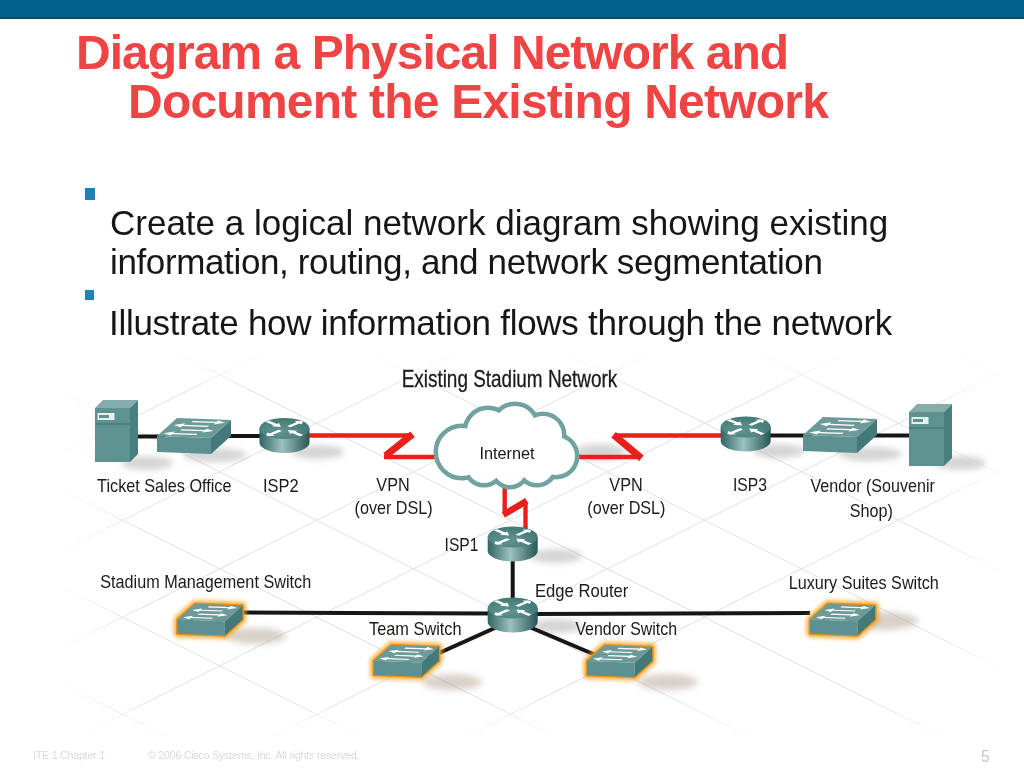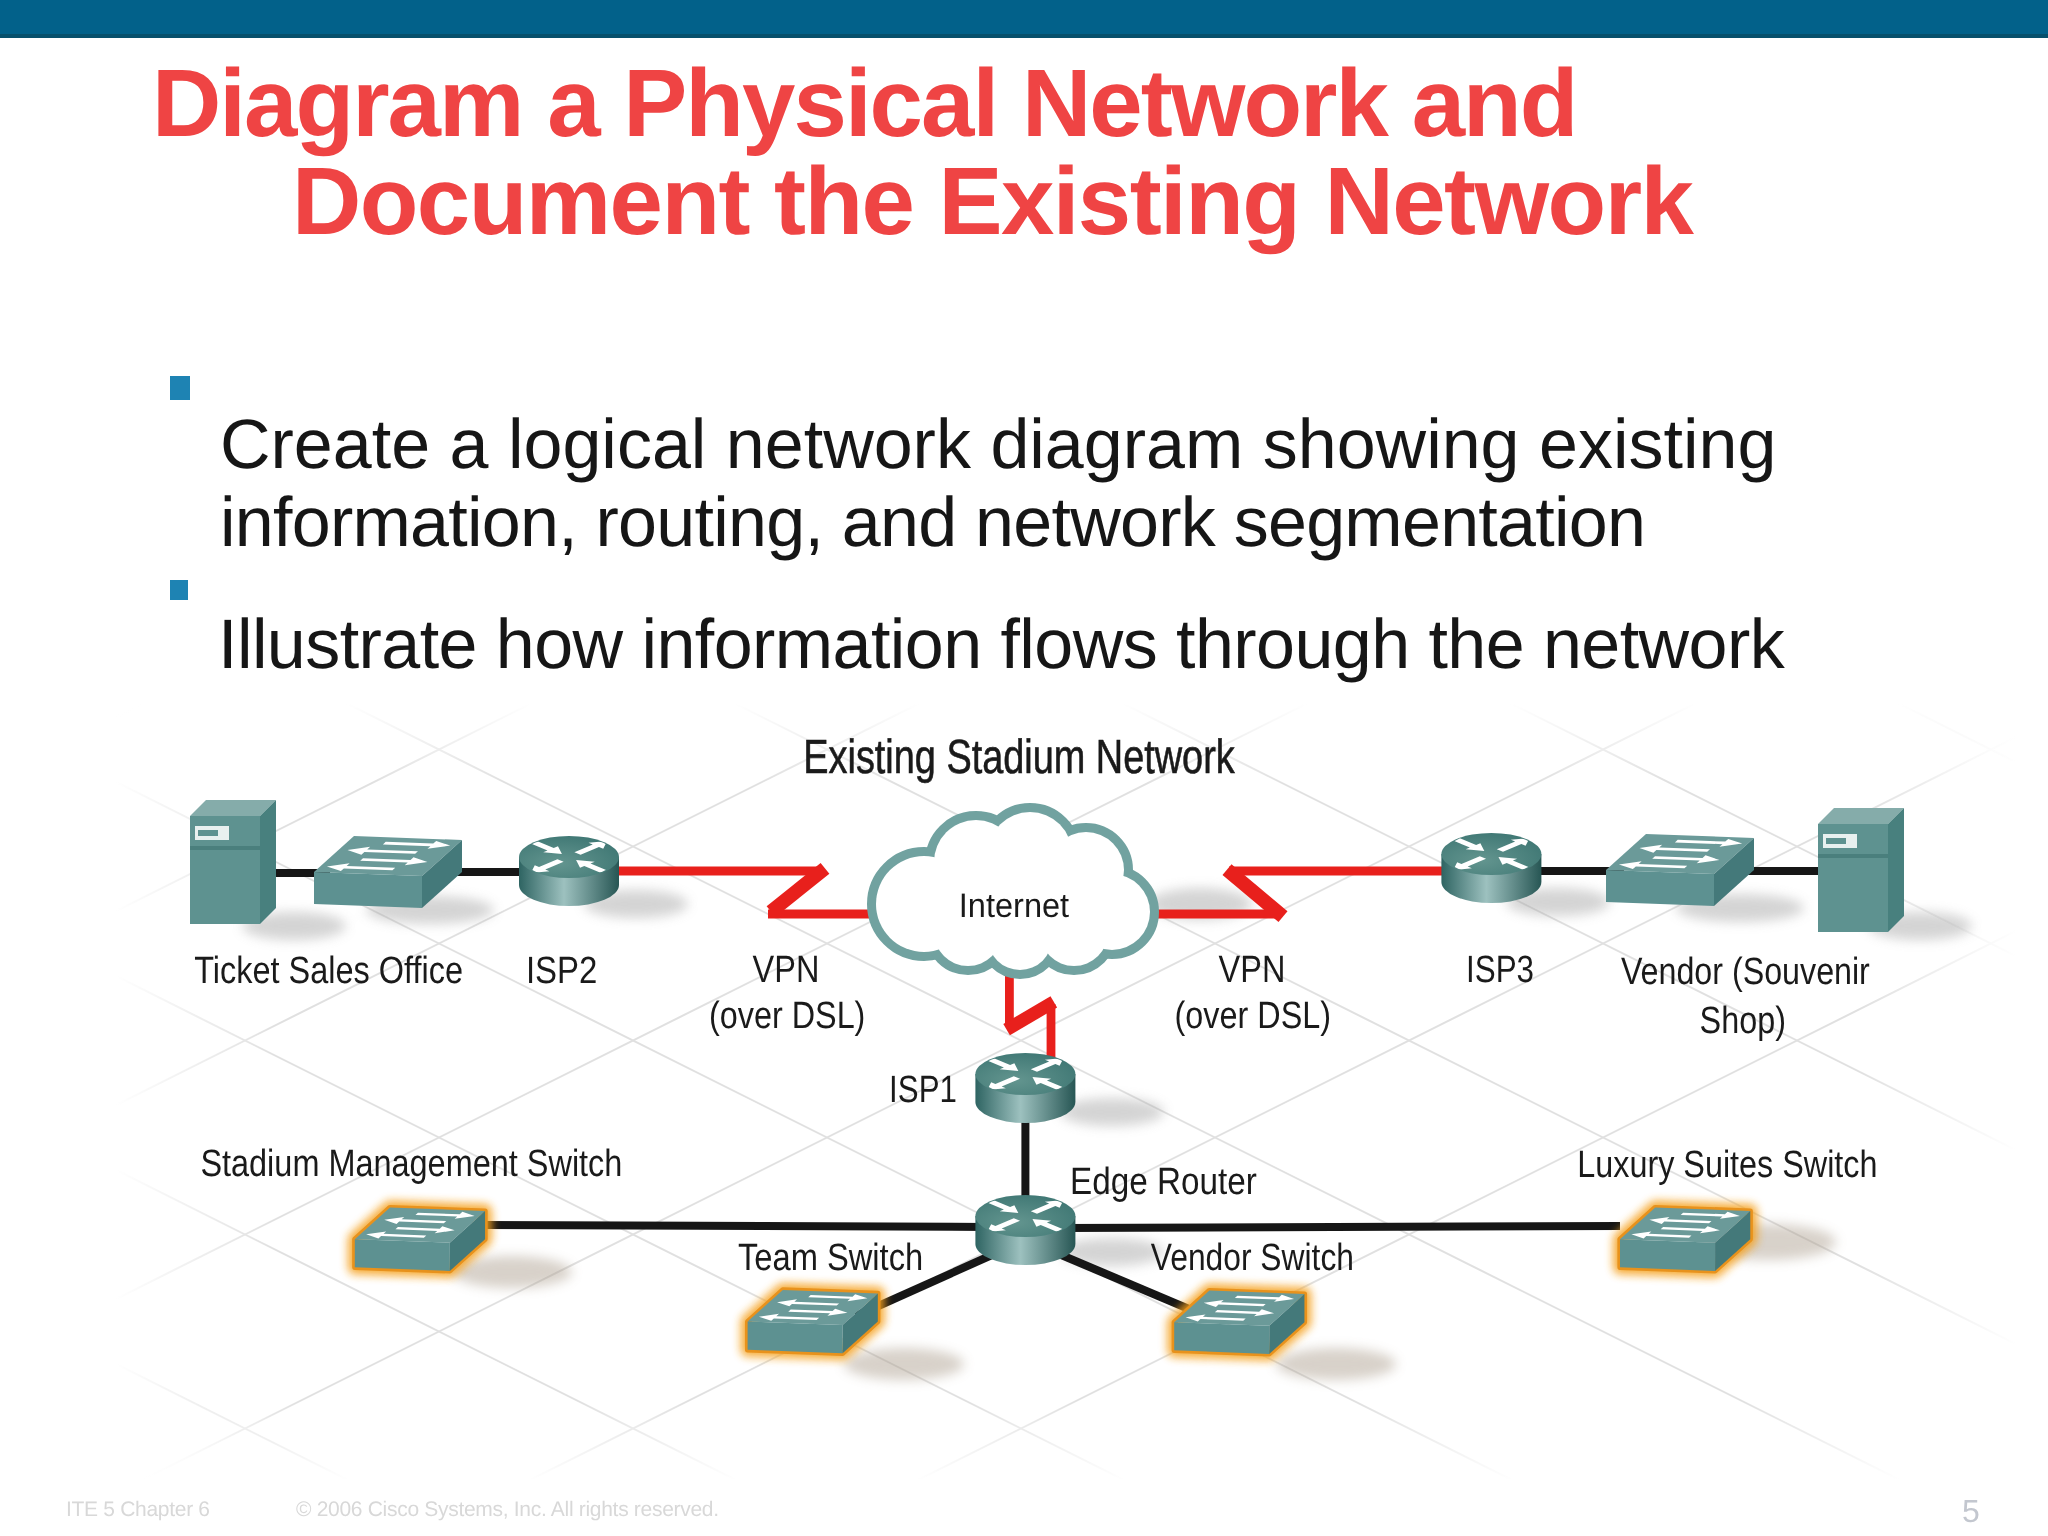--- a/index.html
+++ b/index.html
@@ -1,19 +1,19 @@
 <!DOCTYPE html>
 <html><head>
 <meta charset="utf-8">
 <style>
 html,body{margin:0;padding:0;width:1024px;height:768px;background:#ffffff;overflow:hidden;}
 body{font-family:"Liberation Sans",sans-serif;position:relative;}
 #topbar{position:absolute;left:0;top:0;width:1024px;height:17px;background:#02618a;border-bottom:2px solid #07506c;}
 #title{position:absolute;left:76px;top:28px;font-size:48px;font-weight:bold;color:#ef4444;line-height:49px;white-space:nowrap;letter-spacing:-0.98px;}
-#title .l2{margin-left:70px;letter-spacing:-0.78px;}
+#title .l2{margin-left:52px;letter-spacing:-0.78px;}
 .bsq{position:absolute;width:11px;height:11px;background:#1e83b3;}
 .bt{position:absolute;font-size:35px;color:#161616;line-height:39px;white-space:nowrap;margin-top:28px;}
 .ft{position:absolute;font-size:10.5px;letter-spacing:-0.15px;color:#d8d8d8;}
 #pgnum{position:absolute;font-size:16px;color:#c3c7cf;}
 #diagram{position:absolute;left:0;top:0;}
 </style>
 </head>
 <body>
 <div id="topbar"></div>
 <div id="title">Diagram a Physical Network and<br><span class="l2">Document the Existing Network</span></div>
@@ -226,16 +226,16 @@
   <text x="872.7" y="492" textLength="124.5" lengthAdjust="spacingAndGlyphs">Vendor (Souvenir</text>
   <text x="871.4" y="516.5" textLength="43.2" lengthAdjust="spacingAndGlyphs">Shop)</text>
   <text x="461.5" y="551" textLength="33.9" lengthAdjust="spacingAndGlyphs">ISP1</text>
   <text x="581.7" y="597" textLength="93.4" lengthAdjust="spacingAndGlyphs">Edge Router</text>
   <text x="205.7" y="588" textLength="211" lengthAdjust="spacingAndGlyphs">Stadium Management Switch</text>
   <text x="415.3" y="634.8" textLength="92.6" lengthAdjust="spacingAndGlyphs">Team Switch</text>
   <text x="626.2" y="635" textLength="101.6" lengthAdjust="spacingAndGlyphs">Vendor Switch</text>
   <text x="863.7" y="588.5" textLength="150.1" lengthAdjust="spacingAndGlyphs">Luxury Suites Switch</text>
 </g>
 </svg>
-<div class="ft" style="left:33px;top:749px;">ITE 5 Chapter 6</div>
+<div class="ft" style="left:33px;top:749px;">ITE 1 Chapter 1</div>
 <div class="ft" style="left:148px;top:749px;">© 2006 Cisco Systems, Inc. All rights reserved.</div>
 <div class="ft" style="left:390px;top:789px;font-style:italic;">Cisco Public</div>
 <div id="pgnum" style="left:981px;top:748px;">5</div>
 
 </body></html>

